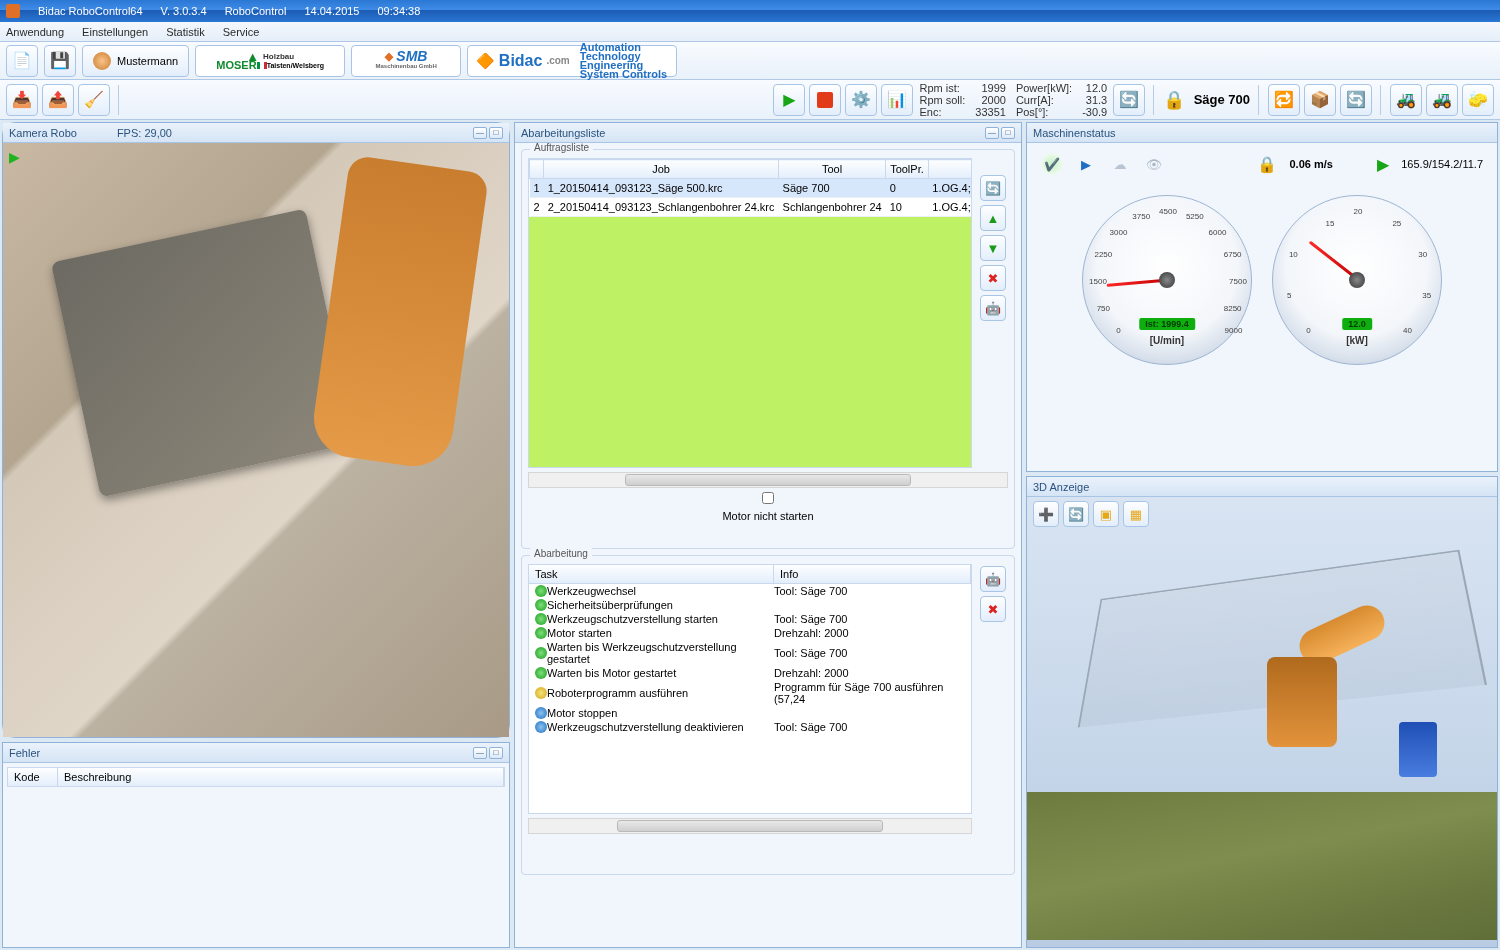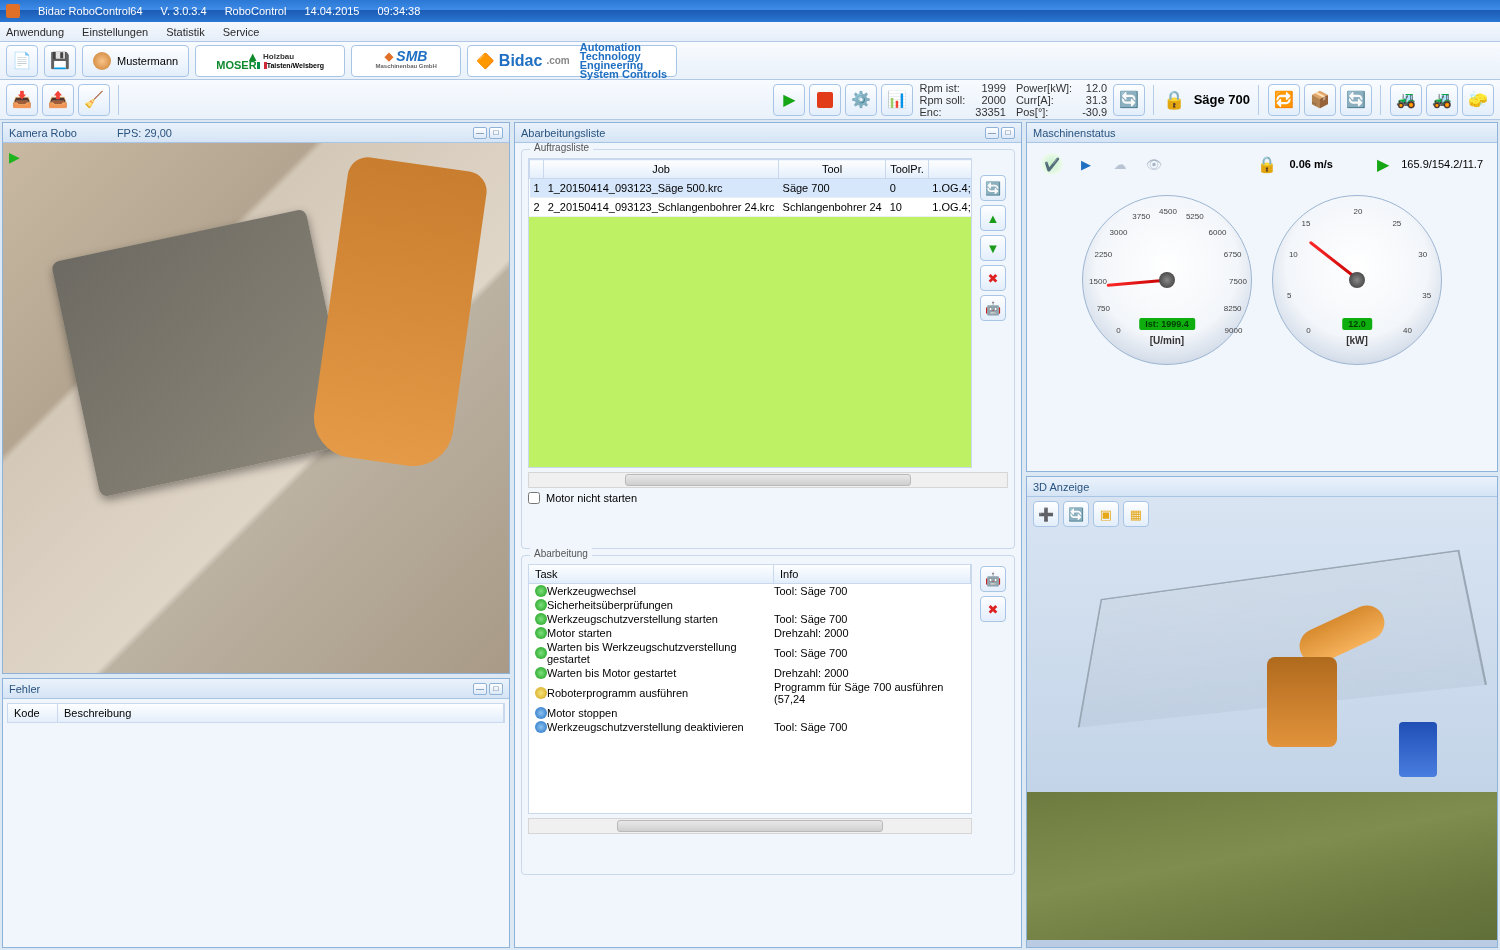--- a/index.html
+++ b/index.html
@@ -66,21 +66,21 @@
 .tick-label{position:absolute;font-size:8px;color:#444;transform:translate(-50%,-50%);}
 .threed{flex:1;background:linear-gradient(#d8e4f2,#b9cce3);position:relative;overflow:hidden;}
 .threed-toolbar{position:absolute;top:4px;left:6px;display:flex;gap:4px;z-index:2;}
 .threed-toolbar .tb-btn{width:26px;height:26px;font-size:13px;}
 .floor{position:absolute;left:-60px;right:-60px;top:220px;bottom:-40px;background:linear-gradient(160deg,#6c7a3f 0%,#7f8d4e 50%,#5a6834 100%);transform:perspective(600px) rotateX(58deg);}
 .machine3d{position:absolute;right:70px;top:100px;width:220px;height:180px;}
 .robot-base{position:absolute;left:60px;top:60px;width:70px;height:90px;background:linear-gradient(#b06a1d,#e2933b);border-radius:8px;}
 .robot-arm{position:absolute;left:90px;top:20px;width:90px;height:35px;background:linear-gradient(#d88b2f,#f5b15a);border-radius:18px;transform:rotate(-25deg);}
 .robot-tool{position:absolute;right:-10px;bottom:0px;width:38px;height:55px;background:linear-gradient(#1f4fb5,#4a7de0);border-radius:4px;}
 .frame3d{position:absolute;left:50px;right:30px;top:60px;height:160px;border:2px solid #9aa7b5;border-bottom:none;transform:perspective(700px) rotateX(35deg) rotateY(-12deg);background:linear-gradient(rgba(200,210,222,.4),rgba(160,175,192,.2));}
-.checkbox-row{display:flex;align-items:center;gap:6px;padding:4px 0;}
+.checkbox-row{display:flex;align-items:center;gap:6px;padding:4px 0;flex-direction:column;}
 input[type=checkbox]{width:12px;height:12px;}
 </style>
 </head>
 <body>
 
 <div class="titlebar">
   <div class="app-icon"></div>
   <span>Bidac RoboControl64</span>
   <span>V. 3.0.3.4</span>
   <span>RoboControl</span>
@@ -178,21 +178,21 @@
   <div class="tgrp">
     <div class="tb-btn" style="color:#1a9c1a;">🚜</div>
     <div class="tb-btn" style="color:#1a9c1a;">🚜</div>
     <div class="tb-btn">🧽</div>
   </div>
 </div>
 
 <div class="workspace">
 
   <div class="col-left">
-    <div class="panel" style="height:552px;">
+    <div class="panel" style="height:616px;border-radius:13px;">
       <div class="panel-hd">
         <div style="display:flex;gap:40px;">
           <span>Kamera Robo</span>
           <span><span>FPS:</span> <span>29,00</span></span>
         </div>
         <div class="win-ctrls">
             <span>—</span>
             <span>□</span>
           </div>
       </div>
@@ -406,21 +406,21 @@
               <div class="gauge-lcd">Ist: 1999.4</div>
               <div class="gauge-unit">[U/min]</div>
             </div>
           </div>
           <div class="gauge">
             <div class="gauge-face">
               <div id="g2-ticks" class="gauge-ticks">
                   <span class="tick-label" style="left: 23.5025px; top: 122.497px;">0</span>
                   <span class="tick-label" style="left: 4.34503px; top: 86.6563px;">5</span>
                   <span class="tick-label" style="left: 8.32843px; top: 46.2122px;">10</span>
-                  <span class="tick-label" style="left: 21px; top: 14.7971px;">15</span>
+                  <span class="tick-label" style="left: 45px; top: 14.7971px;">15</span>
                   <span class="tick-label" style="left: 73px; top: 3px;">20</span>
                   <span class="tick-label" style="left: 111.89px; top: 14.7971px;">25</span>
                   <span class="tick-label" style="left: 137.672px; top: 46.2122px;">30</span>
                   <span class="tick-label" style="left: 141.655px; top: 86.6563px;">35</span>
                   <span class="tick-label" style="left: 122.497px; top: 122.497px;">40</span>
                 </div>
               <div class="needle" style="transform:rotate(-52deg);"></div>
               <div class="gauge-center"></div>
               <div class="gauge-lcd">12.0</div>
               <div class="gauge-unit">[kW]</div>

